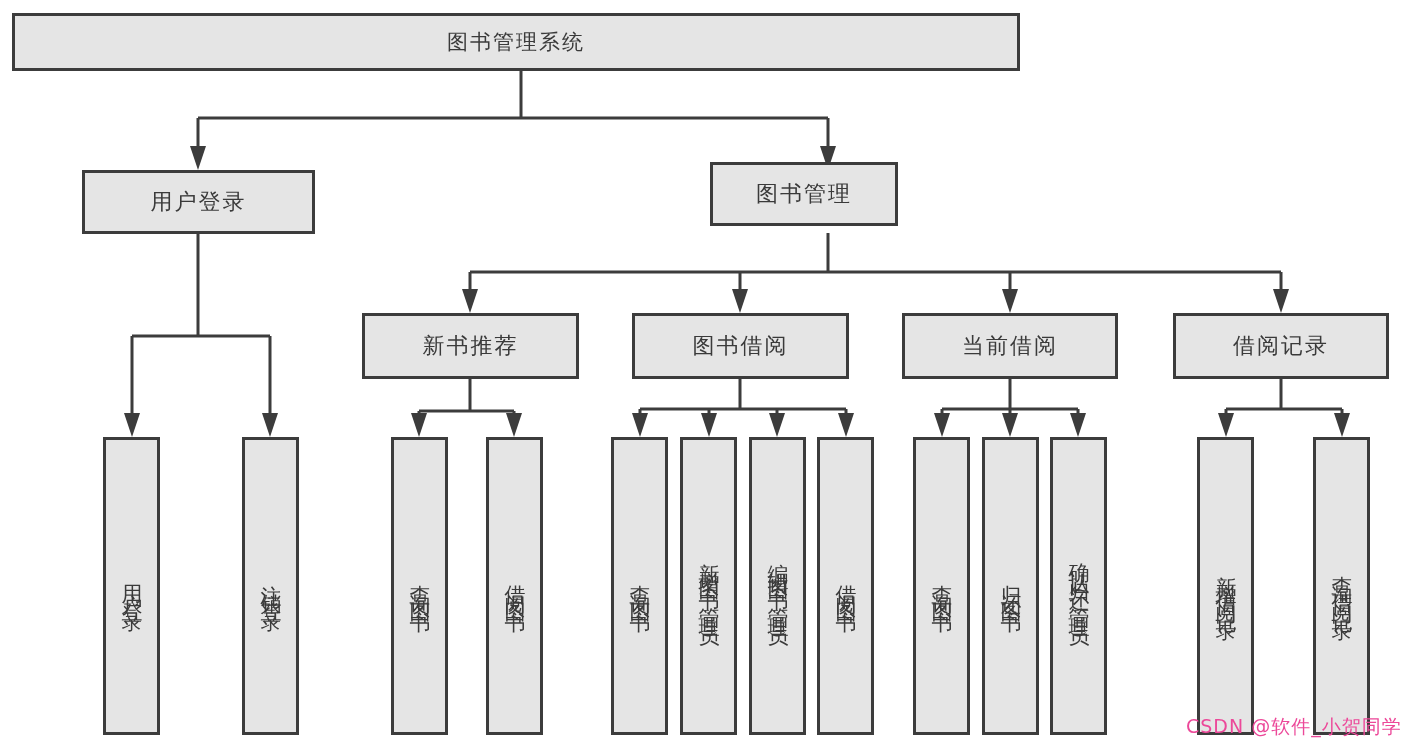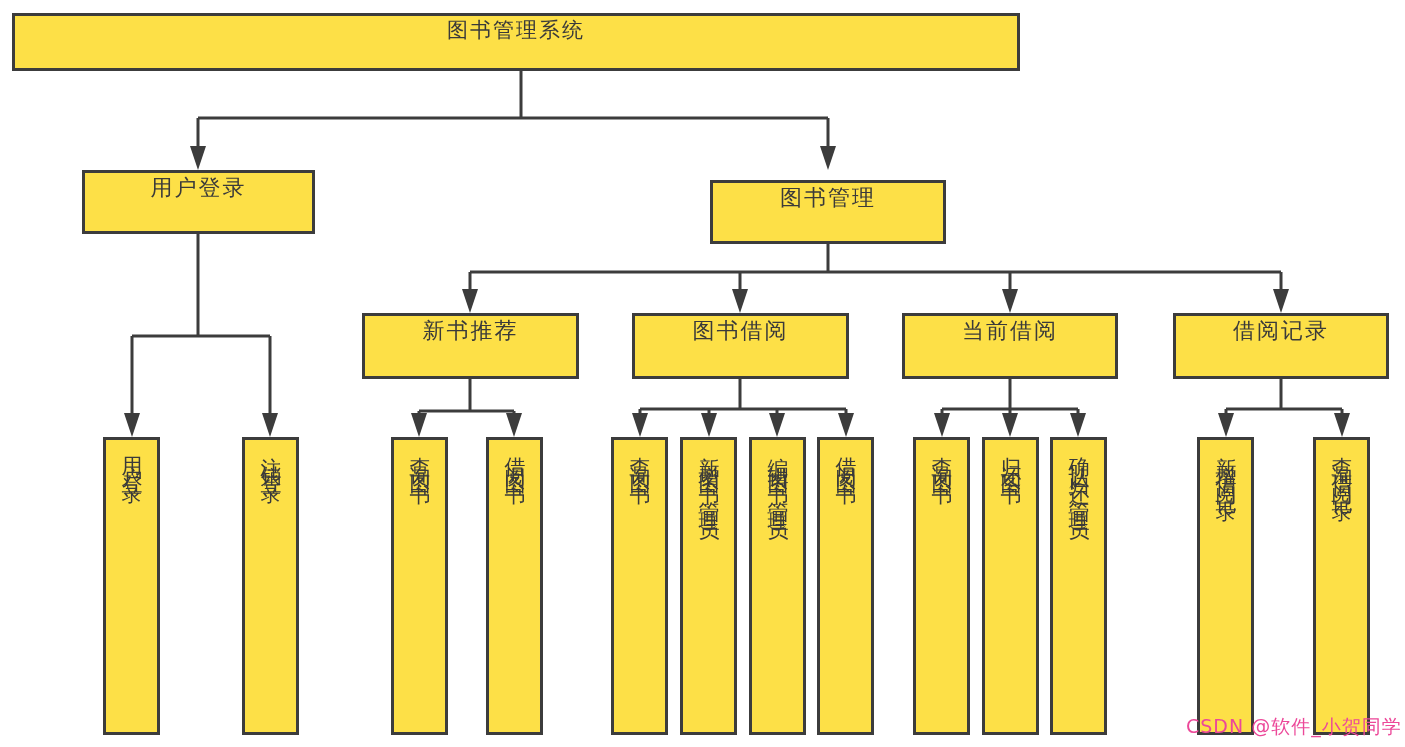--- a/index.html
+++ b/index.html
@@ -3,22 +3,22 @@
 <meta charset="utf-8">
 <style>
   html, body { margin:0; padding:0; background:#ffffff; }
   .canvas {
     position:relative; width:1405px; height:747px; overflow:hidden;
     background:#ffffff; color:#3a3a3a;
     font-family:"DejaVu Sans","Liberation Sans",sans-serif;
   }
   svg.connectors { position:absolute; left:0; top:0; width:1405px; height:747px; z-index:1; }
   .box {
-    position:absolute; box-sizing:border-box; background:#fde047;
-    border:3px solid #3c3c3c; display:flex; align-items:flex-start; justify-content:center;
+    position:absolute; box-sizing:border-box; background:#e5e5e5;
+    border:3px solid #3c3c3c; display:flex; align-items:center; justify-content:center;
     z-index:2;
   }
   .hbox span { font-size:22px; letter-spacing:2px; white-space:nowrap; }
   .root-box span { font-size:21px; letter-spacing:2px; }
   .leaf { top:437px; width:57px; height:298px; }
   .leaf span {
     writing-mode:vertical-rl; text-orientation:mixed;
     font-size:21px; letter-spacing:9px; line-height:1;
   }
   .watermark {
@@ -51,21 +51,21 @@
              M1218 413 L1234 413 L1226 437 Z M1334 413 L1350 413 L1342 437 Z"></path>
   </svg>
 
   <div class="box hbox root-box" style="left:12px;top:13px;width:1008px;height:58px">
     <span>图书管理系统</span>
   </div>
 
   <div class="box hbox" style="left:82px;top:170px;width:233px;height:64px">
     <span>用户登录</span>
   </div>
-  <div class="box hbox" style="left:710px;top:180px;width:236px;height:64px">
+  <div class="box hbox" style="left:710px;top:162px;width:188px;height:64px">
     <span>图书管理</span>
   </div>
 
   <div class="box hbox" style="left:362px;top:313px;width:217px;height:66px">
     <span>新书推荐</span>
   </div>
   <div class="box hbox" style="left:902px;top:313px;width:216px;height:66px">
     <span>当前借阅</span>
   </div>
   <div class="box hbox" style="left:632px;top:313px;width:217px;height:66px">

